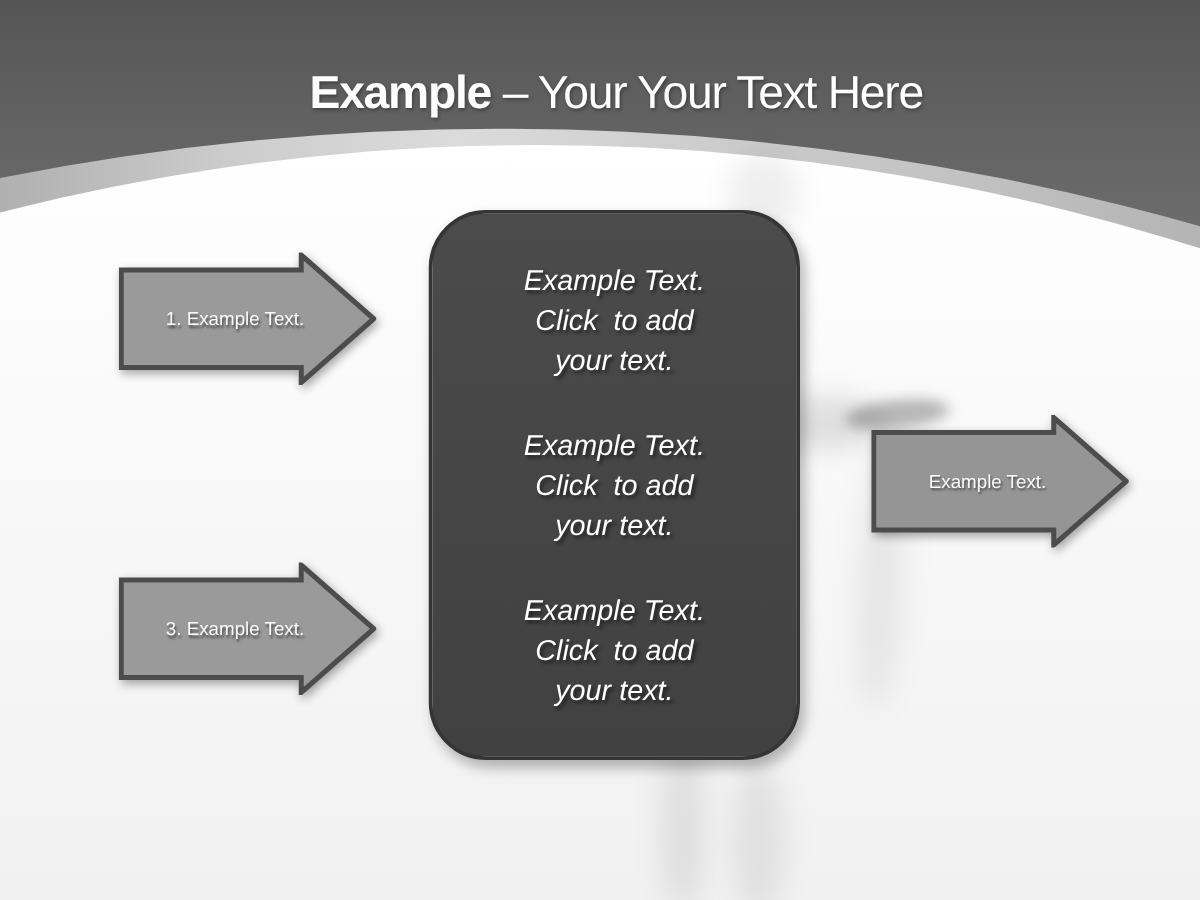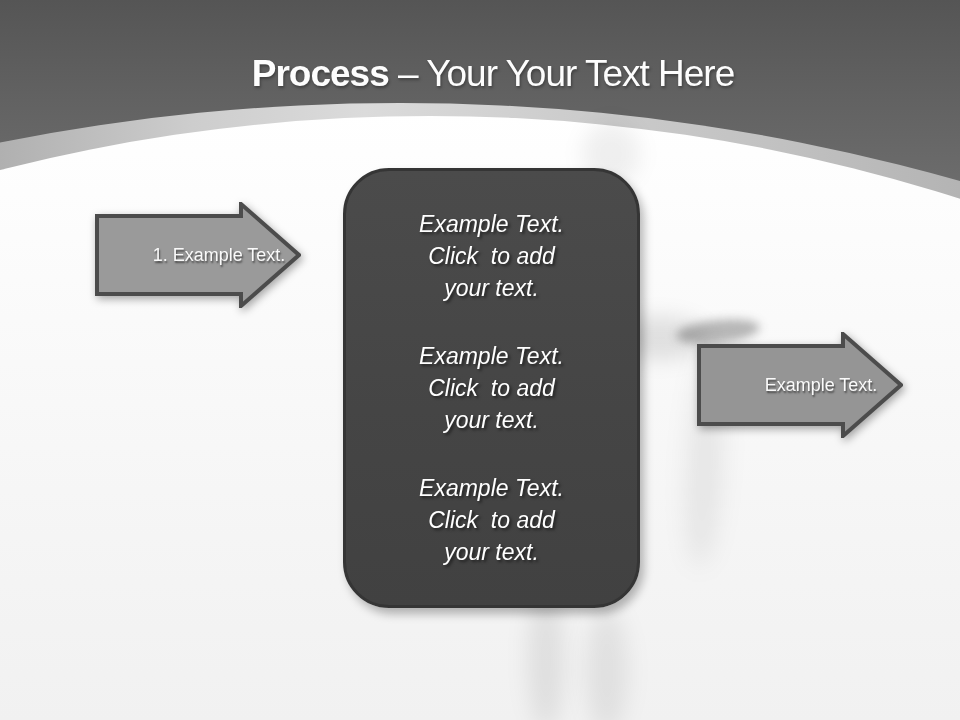--- a/index.html
+++ b/index.html
@@ -26,24 +26,23 @@
     color:#fdfdfd;font-weight:400;
     text-shadow:1px 2px 3px rgba(0,0,0,0.35);
   }
   .title .em{font-weight:700;}
   
   .arrow{position:absolute;width:206px;height:106px;z-index:2;}
   .arrow svg{display:block;filter:drop-shadow(2px 3px 4px rgba(0,0,0,0.35));}
   .arrow .lbl{
     position:absolute;left:0;top:0;width:186px;height:106px;
     display:flex;align-items:center;justify-content:center;
-    font-size:18px;color:#fafafa;
+    font-size:15px;color:#fafafa;
     text-shadow:1px 2px 2px rgba(0,0,0,0.55);
     white-space:nowrap;
-    padding-left:31px;
   }
   .arrow-1{left:95px;top:202px;}
   .arrow-2{left:95px;top:330px;}
   .arrow-3{left:95px;top:450px;}
   .arrow-right{left:697px;top:332px;}
   
   .panel{
     position:absolute;left:343px;top:168px;width:297px;height:440px;z-index:2;
     box-sizing:border-box;border:3px solid #353535;border-radius:46px;
     background:linear-gradient(180deg,#4b4b4b 0%,#454545 55%,#414141 100%);
@@ -88,30 +87,36 @@
     <circle cx="430" cy="1856" r="1740" fill="url(#gPage)"></circle>
   </svg>
 
   <div class="blob blob-head"></div>
   <div class="blob blob-hand-shadow"></div>
   <div class="blob blob-hand"></div>
   <div class="blob blob-arm"></div>
   <div class="blob blob-leg1"></div>
   <div class="blob blob-leg2"></div>
 
-  <div class="title"><span class="em">Process</span><span> – Your Your Text Here</span></div>
+  <div class="title"><span class="em">Example</span><span> – Your Your Text Here</span></div>
 
   <div class="arrow arrow-1">
     <svg width="206" height="106" viewBox="0 0 206 106">
       <polygon points="2,14 146,14 146,2 204,53 146,104 146,92 2,92" fill="#9a9a9a" stroke="#4c4c4c" stroke-width="4" stroke-linejoin="miter"></polygon>
     </svg>
     <div class="lbl">1. Example Text.</div>
   </div>
 
 
+  <div class="arrow arrow-3">
+    <svg width="206" height="106" viewBox="0 0 206 106">
+      <polygon points="2,14 146,14 146,2 204,53 146,104 146,92 2,92" fill="#9a9a9a" stroke="#4c4c4c" stroke-width="4" stroke-linejoin="miter"></polygon>
+    </svg>
+    <div class="lbl">3. Example Text.</div>
+  </div>
 
   <div class="panel">
     <div class="tblock">
       <div class="tline">Example Text.</div>
       <div class="tline">Click  to add</div>
       <div class="tline">your text.</div>
     </div>
     <div class="tblock">
       <div class="tline">Example Text.</div>
       <div class="tline">Click  to add</div>

